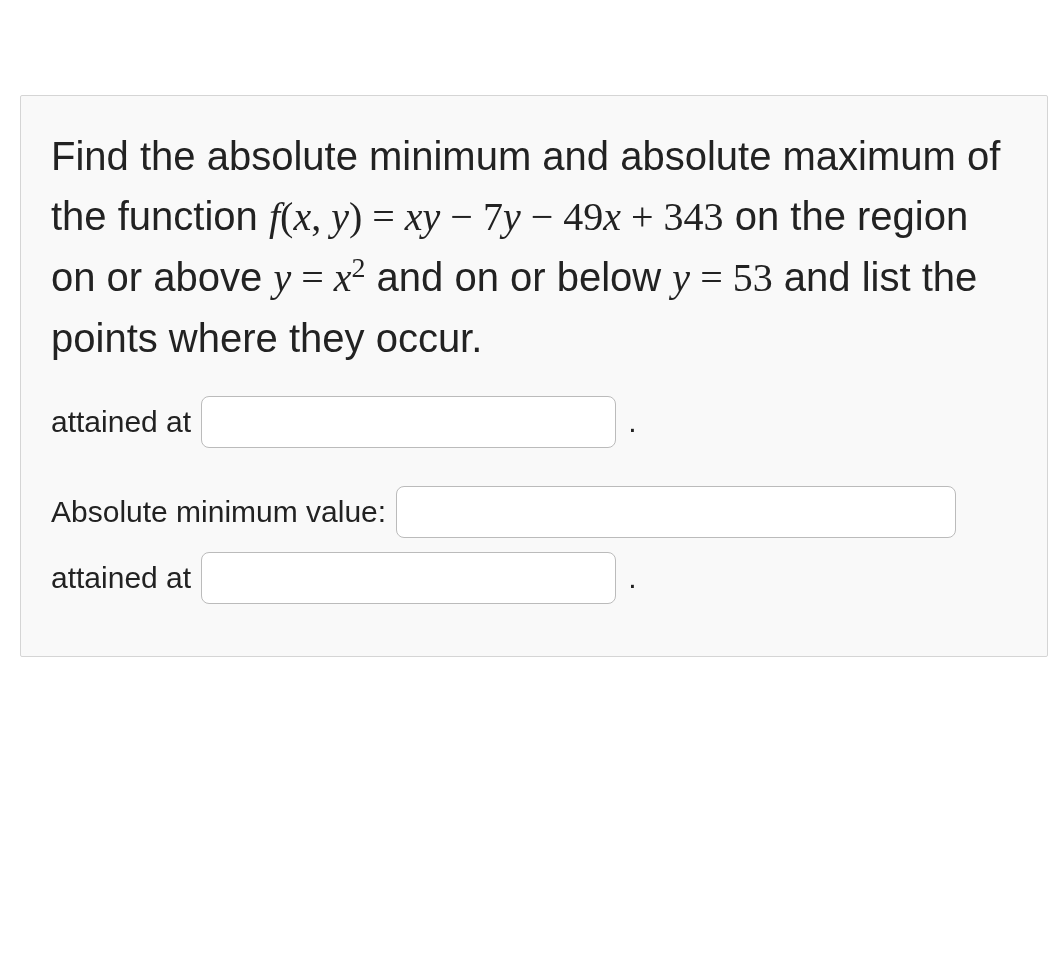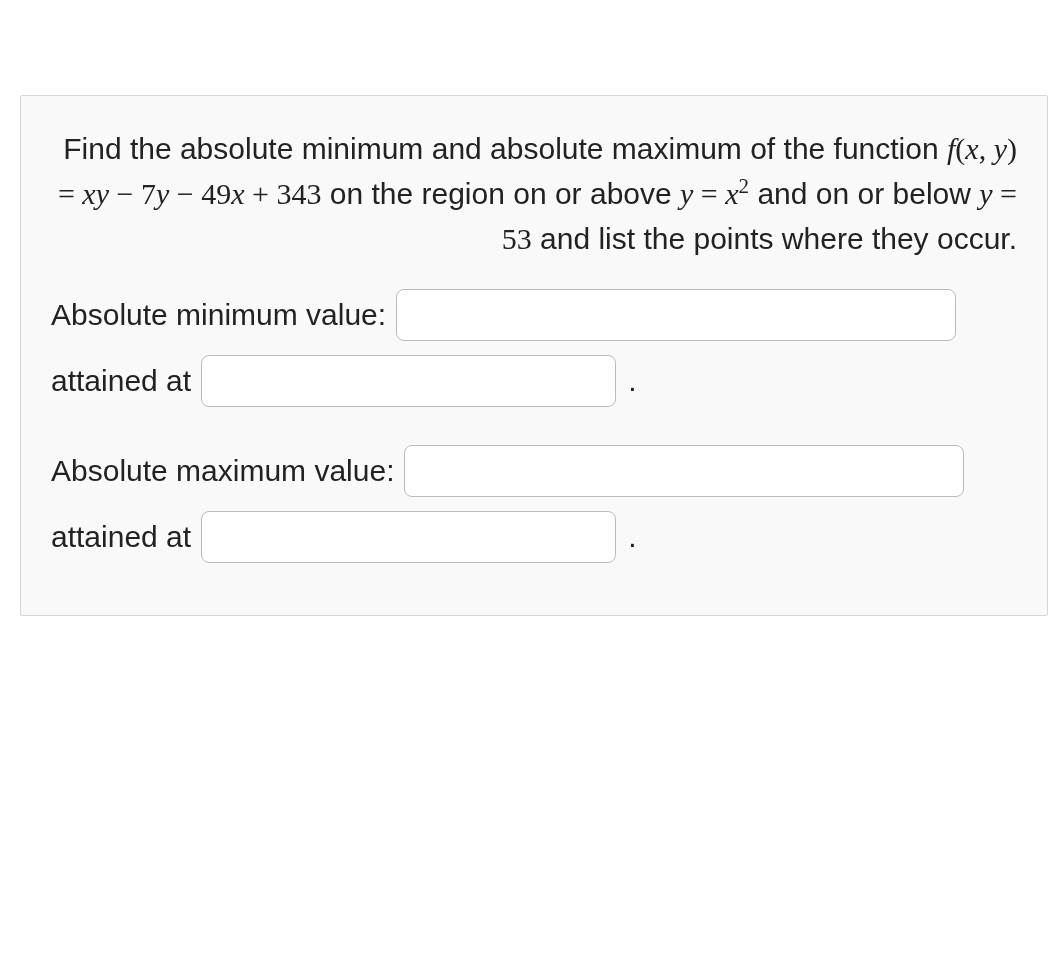--- a/index.html
+++ b/index.html
@@ -15,25 +15,24 @@
       padding: 95px 0 0 20px;
     }
     .question-box {
       border: 1px solid #d5d5d5;
       background: #f9f9f9;
       padding: 30px 30px 38px 30px;
       width: 1028px;
       border-radius: 2px;
     }
     .paragraph {
-      font-size: 30px;
+      font-size: 40px;
       line-height: 1.5;
       color: #222;
       margin-bottom: 28px;
-      text-align: right;
     }
     .answer-row {
       display: flex;
       align-items: center;
       font-size: 30px;
       color: #222;
       margin-bottom: 14px;
       gap: 10px;
     }
     .answer-row.spaced-top {
@@ -75,33 +74,29 @@
 </head>
 <body>
 
 <div class="question-box">
 
   <p class="paragraph">
     <span>Find the absolute minimum and absolute maximum of the function </span><span class="math"><span class="math">f</span><span class="mathrm">(</span><span class="math">x</span><span class="mathrm">, </span><span class="math">y</span><span class="mathrm">) = </span><span class="math">xy</span><span class="mathrm"> − 7</span><span class="math">y</span><span class="mathrm"> − 49</span><span class="math">x</span><span class="mathrm"> + 343</span></span><span> on the region on or above </span><span class="math"><span class="math">y</span><span class="mathrm"> = </span><span class="math">x</span><span class="sup mathrm">2</span></span><span> and on or below </span><span class="math"><span class="math">y</span><span class="mathrm"> = 53</span></span><span> and list the points where they occur.</span>
   </p>
 
 
-  <div class="answer-row">
-    <span>Absolute minimum value:</span>
-    <input type="text" class="answer-input input-wide" value="" style="">
-  </div>
 
   <div class="answer-row">
     <span>attained at</span>
     <input type="text" class="answer-input input-med" value="" style="">
     <span class="period">.</span>
   </div>
 
   <div class="answer-row spaced-top">
-    <span>Absolute maximum value:</span>
+    <span>Absolute minimum value:</span>
     <input type="text" class="answer-input input-wide" value="" style="">
   </div>
 
   <div class="answer-row">
     <span>attained at</span>
     <input type="text" class="answer-input input-med" value="" style="">
     <span class="period">.</span>
   </div>
 
 </div>

